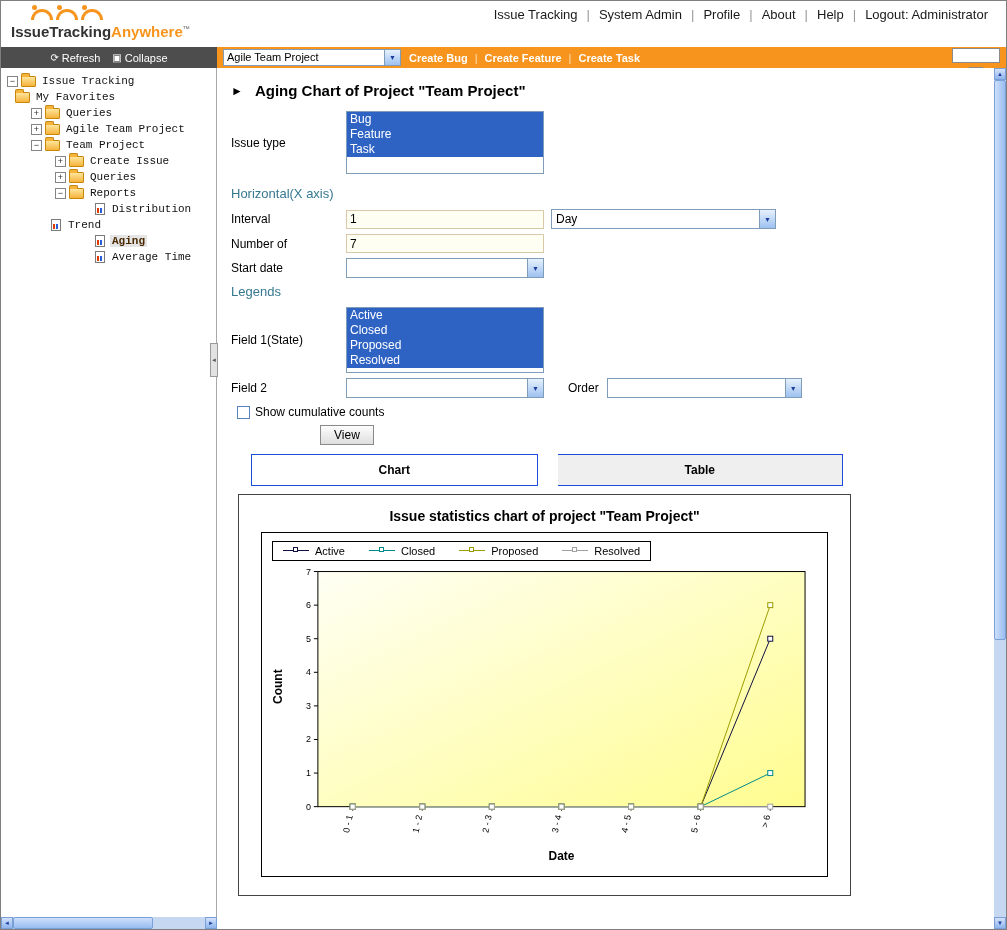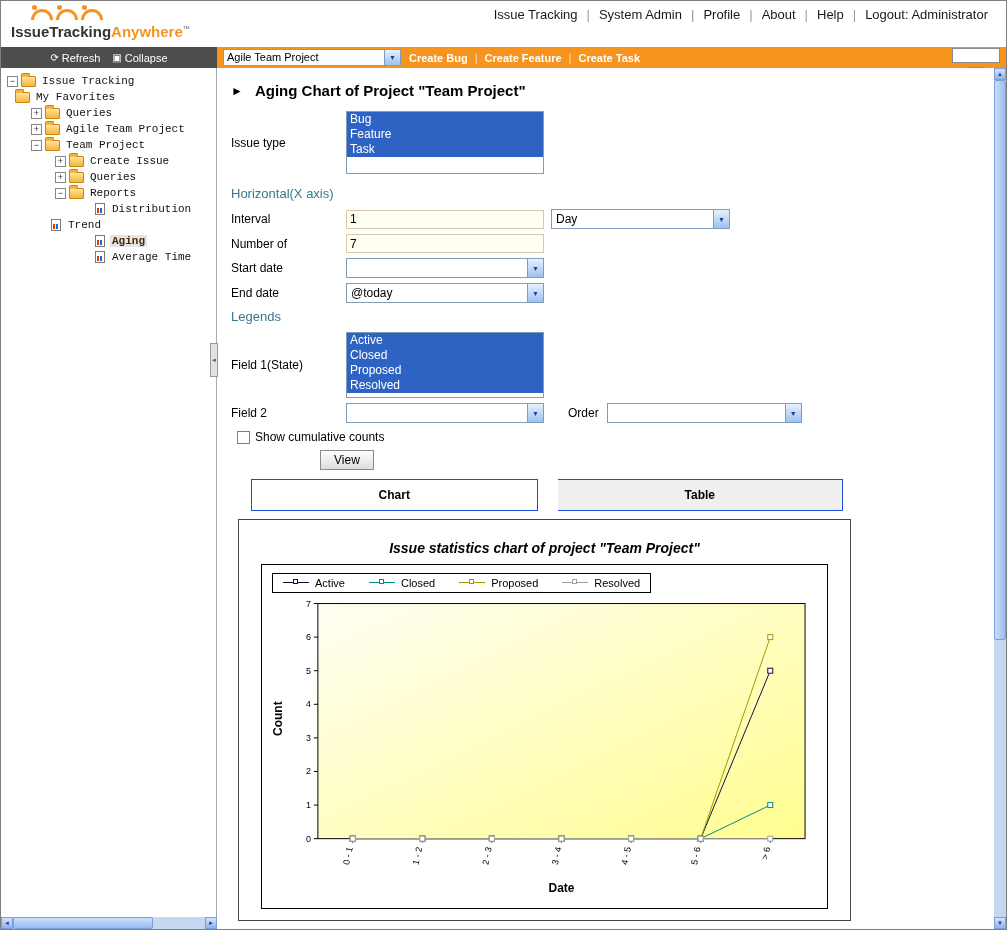--- a/index.html
+++ b/index.html
@@ -70,34 +70,34 @@
   .listbox{width:198px;border:1px solid #7F9DB9;background:#fff;overflow:hidden;}
   .listbox.issue{height:63px;}
   .listbox.field1{height:66px;}
   .lb-opt{padding:0 3px;height:15px;line-height:15px;}
   .lb-opt.sel{background:#2E63C4;color:#fff;}
   .section-heading{color:#36788F;font-size:13px;font-weight:normal;margin:12px 0 8px 0;}
   .section-heading.legends{margin-top:6px;}
   .text-input{width:198px;height:19px;border:1px solid #D8C9A8;background:#FFFEF2;font-size:12px;padding:0 3px;font-family:"Liberation Sans",sans-serif;}
   .select{width:198px;height:20px;border:1px solid #7F9DB9;background:#fff;display:flex;align-items:stretch;font-size:12px;}
   .select .val{flex:1;padding:2px 4px;white-space:nowrap;overflow:hidden;}
-  .select.day{width:179px;margin-left:7px;}
+  .select.day{width:225px;margin-left:7px;}
   .select.order-sel{width:195px;}
   .order-label{margin-left:24px;margin-right:8px;}
   .cumulative{display:flex;align-items:center;gap:5px;margin:7px 0 0 6px;}
   .checkbox{width:13px;height:13px;flex:0 0 13px;border:1px solid #5B84C4;background:#fff;}
   .view-btn{margin:6px 0 0 89px;padding:2px 13px;font-size:12px;border:1px solid #8a8a8a;background:linear-gradient(#FDFDFD,#DEDEDE);font-family:"Liberation Sans",sans-serif;}
   .tabs{display:flex;width:612px;margin-top:9px;}
   .tab{flex:1;height:32px;display:flex;align-items:center;justify-content:center;font-weight:bold;border:1px solid #1d4ed8;margin-left:20px;}
   .tab.active{background:#fff;}
   .tab.inactive{background:#EFEFEF;border-left:none;}
 
   
   .chart-panel{width:613px;height:402px;margin:8px 0 0 7px;border:1px solid #444;background:#fff;overflow:hidden;}
-  .chart-title{text-align:center;font-size:14px;font-weight:bold;margin:20px 0 8px 0;font-style:italic;}
+  .chart-title{text-align:center;font-size:14px;font-weight:bold;margin:13px 0 8px 0;}
   .chart-frame{margin:2px 22px;border:1px solid #000;padding:7px 8px 4px 8px;height:345px;}
   .chart-legend{display:inline-flex;gap:24px;border:1px solid #000;padding:3px 10px;margin:0 0 4px 2px;font-size:11px;align-items:center;}
   .leg-item{display:flex;align-items:center;gap:6px;}
   .leg-marker{position:relative;width:26px;height:1px;display:inline-block;}
   .leg-sq{position:absolute;left:10px;top:-3px;width:5px;height:5px;background:#fff;border:1px solid;display:block;}
   .plot-row{display:flex;align-items:flex-start;}
   .count-label{writing-mode:vertical-rl;transform:rotate(180deg);height:244px;width:16px;display:flex;align-items:center;justify-content:center;font-weight:bold;font-size:12px;}
   .plot-svg text{font-family:"Liberation Sans",sans-serif;}
 </style>
 </head>
@@ -260,27 +260,20 @@
     </div>
 
     <div class="form-row" data-interactable="false">
       <div class="form-label" data-interactable="false">Start date</div>
       <div class="select" data-interactable="true">
         <span class="val" data-interactable="false"></span>
         <span class="sel-btn" data-interactable="false">▼</span>
       </div>
     </div>
 
-    <div class="form-row" data-interactable="false">
-      <div class="form-label" data-interactable="false">End date</div>
-      <div class="select" data-interactable="true">
-        <span class="val" data-interactable="false">@today</span>
-        <span class="sel-btn" data-interactable="false">▼</span>
-      </div>
-    </div>
 
     <h2 class="section-heading legends" data-interactable="false">Legends</h2>
 
     <div class="form-row" data-interactable="false">
       <div class="form-label" data-interactable="false">Field 1(State)</div>
       <div class="listbox field1" data-interactable="true">
           <div class="lb-opt sel" data-interactable="true">Active</div>
           <div class="lb-opt sel" data-interactable="true">Closed</div>
           <div class="lb-opt sel" data-interactable="true">Proposed</div>
           <div class="lb-opt sel" data-interactable="true">Resolved</div>

